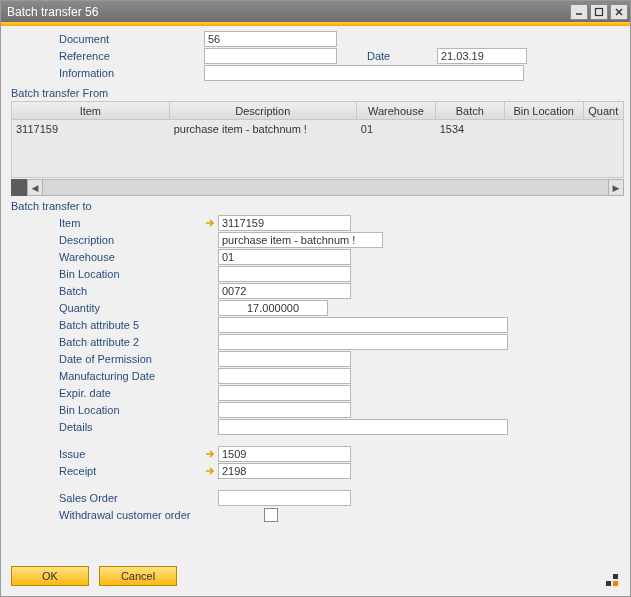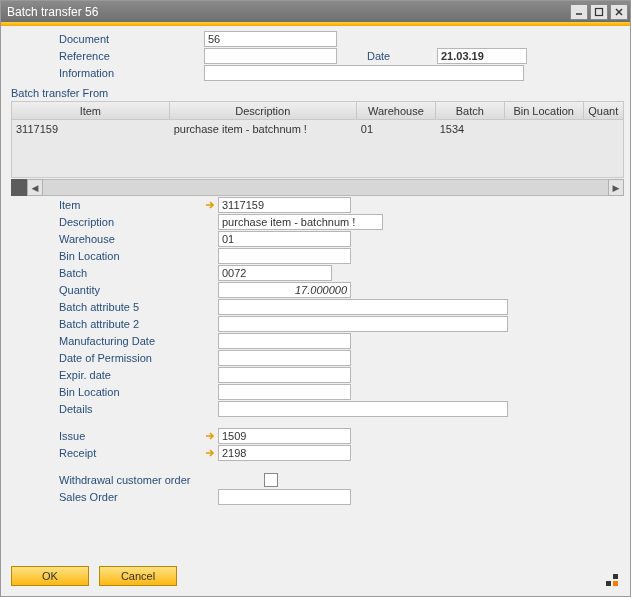--- a/index.html
+++ b/index.html
@@ -185,21 +185,21 @@
   <div class="content">
 
     <div class="row">
       <span class="lbl">Document</span>
       <input class="txt" style="width: 133px;" value="56">
     </div>
     <div class="row">
       <span class="lbl">Reference</span>
       <input class="txt" style="width: 133px;" value="">
       <span class="lbl2" style="margin-left:30px; width:70px">Date</span>
-      <input class="txt" style="width: 90px; font-weight: bold;" value="21.03.19">
+      <input class="txt" style="width: 90px;" value="21.03.19">
     </div>
     <div class="row">
       <span class="lbl">Information</span>
       <input class="txt" style="width: 320px;" value="">
     </div>
 
     <div class="section-title">Batch transfer From</div>
     <div class="grid">
       <div class="grid-header">
         <div class="gh" style="width:160px">Item</div>
@@ -218,20 +218,21 @@
         <div class="gc" style="width:40px"></div>
       </div>
     </div>
     <div class="scrollbar-h">
       <div class="sb-stub"></div>
       <div class="sb-btn">◀</div>
       <div class="sb-track"></div>
       <div class="sb-btn">▶</div>
     </div>
 
+    <div class="section-title" style="margin-top:4px">Batch transfer to</div>
 
     <div class="row">
       <span class="lbl">Item</span>
       <span class="arrow-icon">
           <svg width="10" height="10">
             <path d="M1 5 L7 5 M5 2 L8 5 L5 8" stroke="#e69b00" stroke-width="1.6" fill="none"></path>
           </svg>
         </span>
       <input class="txt" style="width: 133px;" value="3117159">
     </div>
@@ -246,44 +247,44 @@
       <input class="txt" style="width: 133px;" value="01">
     </div>
     <div class="row">
       <span class="lbl">Bin Location</span>
       <span style="width:14px"></span>
       <input class="txt" style="width: 133px;" value="">
     </div>
     <div class="row">
       <span class="lbl">Batch</span>
       <span style="width:14px"></span>
-      <input class="txt" style="width: 114px;" value="0072">
+      <input class="txt" style="width: 133px;" value="0072">
     </div>
     <div class="row">
       <span class="lbl">Quantity</span>
       <span style="width:14px"></span>
-      <input class="txt" style="width: 133px; text-align: right; font-style: italic;" value="17.000000">
+      <input class="txt" style="width: 110px; text-align: center;" value="17.000000">
     </div>
     <div class="row">
       <span class="lbl">Batch attribute 5</span>
       <span style="width:14px"></span>
       <input class="txt" style="width: 290px;" value="">
     </div>
     <div class="row">
       <span class="lbl">Batch attribute 2</span>
       <span style="width:14px"></span>
       <input class="txt" style="width: 290px;" value="">
     </div>
     <div class="row">
+      <span class="lbl">Date of Permission</span>
+      <span style="width:14px"></span>
+      <input class="txt" style="width: 133px;" value="">
+    </div>
+    <div class="row">
       <span class="lbl">Manufacturing Date</span>
-      <span style="width:14px"></span>
-      <input class="txt" style="width: 133px;" value="">
-    </div>
-    <div class="row">
-      <span class="lbl">Date of Permission</span>
       <span style="width:14px"></span>
       <input class="txt" style="width: 133px;" value="">
     </div>
     <div class="row">
       <span class="lbl">Expir. date</span>
       <span style="width:14px"></span>
       <input class="txt" style="width: 133px;" value="">
     </div>
     <div class="row">
       <span class="lbl">Bin Location</span>
@@ -313,27 +314,27 @@
           <svg width="10" height="10">
             <path d="M1 5 L7 5 M5 2 L8 5 L5 8" stroke="#e69b00" stroke-width="1.6" fill="none"></path>
           </svg>
         </span>
       <input class="txt" style="width: 133px;" value="2198">
     </div>
 
     <div style="height:10px"></div>
 
     <div class="row">
+      <span class="lbl">Sales Order</span>
+      <span style="width:14px"></span>
+      <input class="txt" style="width: 133px;" value="">
+    </div>
+    <div class="row">
       <span class="lbl" style="width:205px">Withdrawal customer order</span>
       <div class="chk"></div>
-    </div>
-    <div class="row">
-      <span class="lbl">Sales Order</span>
-      <span style="width:14px"></span>
-      <input class="txt" style="width: 133px;" value="">
     </div>
 
     <div class="footer">
       <button class="btn">OK</button>
       <button class="btn">Cancel</button>
     </div>
 
     <div class="corner-icon">
       <svg width="16" height="16">
         <rect x="0" y="9" width="5" height="5" fill="#333"></rect>

